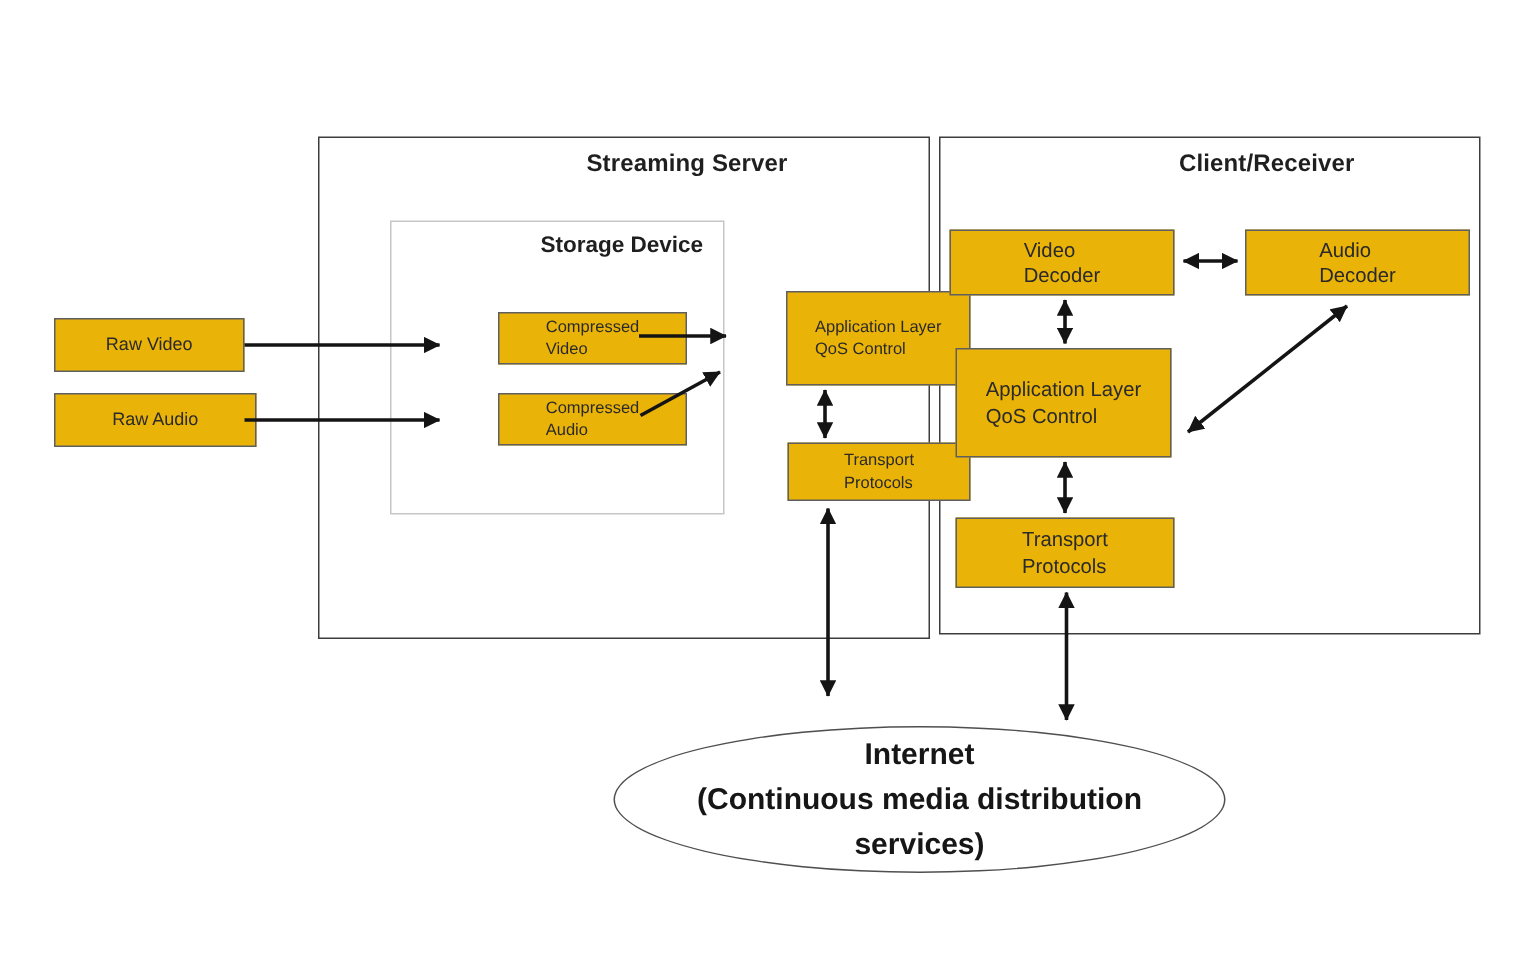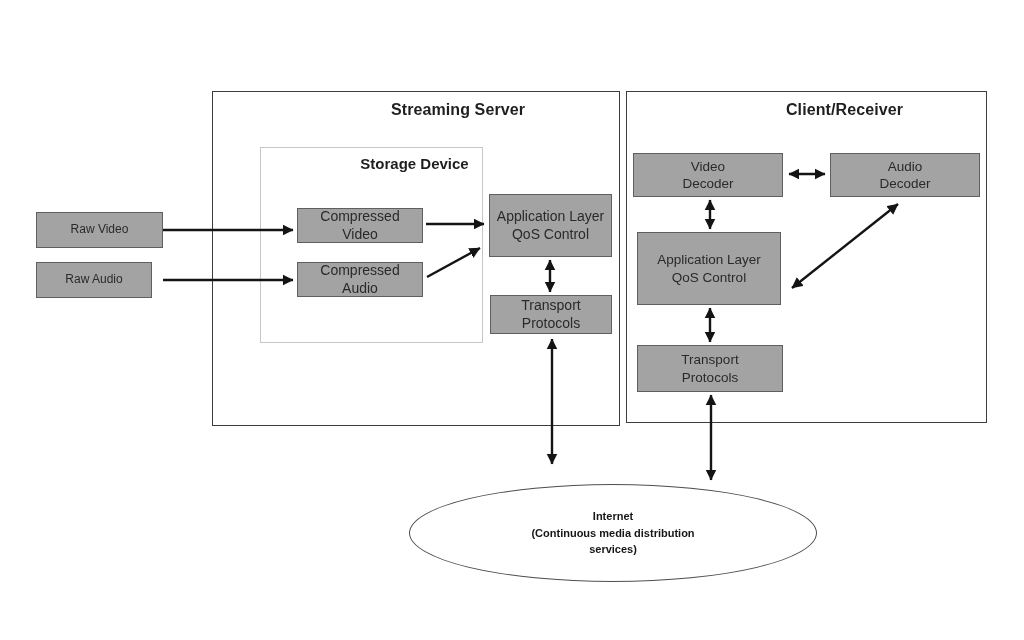--- a/index.html
+++ b/index.html
@@ -11,26 +11,26 @@
     position: relative;
     width: 1024px;
     height: 640px;
     background: #ffffff;
     font-family: "Liberation Sans", sans-serif;
     color: #1b1b1b;
     overflow: hidden;
   }
   .box {
     position: absolute;
-    background: #a3a3a3;
+    background: #eab308;
     border: 1.5px solid #5f5f5f;
     display: flex;
     align-items: center;
     justify-content: center;
-    text-align: center;
+    text-align: left;
     white-space: pre-line;
     line-height: 1.28;
     color: #2a2a2a;
     box-sizing: border-box;
   }
   .outer {
     position: absolute;
     background: transparent;
     border: 1.5px solid #3d3d3d;
     box-sizing: border-box;
@@ -50,39 +50,39 @@
     letter-spacing: 0.1px;
   }
   .storage-title {
     position: absolute;
     text-align: center;
     font-weight: bold;
     font-size: 15px;
     color: #1f1f1f;
     margin-left: 43px;
   }
-  .small-text  { font-size: 14px; }
+  .small-text  { font-size: 11px; margin-left: 35px; }
   .mid-text    { font-size: 12px; }
   .client-text { font-size: 13.5px; }
   .ellipse {
     position: absolute;
     left: 409px; top: 484px;
     width: 408px; height: 98px;
     border: 1.5px solid #4f4f4f;
     border-radius: 50%;
     background: #ffffff;
     display: flex;
     align-items: center;
     justify-content: center;
     text-align: center;
     box-sizing: border-box;
   }
   .ellipse-label {
     font-weight: bold;
-    font-size: 11px;
+    font-size: 20px;
     line-height: 1.5;
     white-space: pre-line;
     color: #161616;
   }
   #arrows {
     position: absolute;
     left: 0; top: 0;
     width: 1024px; height: 640px;
     pointer-events: none;
   }
@@ -99,21 +99,21 @@
   <div class="outer" style="left:212px; top:91px; width:408px; height:335px;"></div>
   <div class="section-title" style="left:212px; top:101px; width:408px;margin-left:42px;">Streaming Server</div>
 
   <div class="outer" style="left:626px; top:91px; width:361px; height:332px;"></div>
   <div class="section-title" style="left:626px; top:101px; width:437px;">Client/Receiver</div>
 
   <div class="storage" style="left:260px; top:147px; width:223px; height:196px;"></div>
   <div class="storage-title" style="left:260px; top:155px; width:223px;">Storage Device</div>
 
   <div class="box mid-text" style="left:36px; top:212px; width:127px; height:36px;">Raw Video</div>
-  <div class="box mid-text" style="left:36px; top:262px; width:116px; height:36px;">Raw Audio</div>
+  <div class="box mid-text" style="left:36px; top:262px; width:135px; height:36px;">Raw Audio</div>
 
   <div class="box small-text" style="left:297px; top:208px; width:126px; height:35px;">Compressed
 Video</div>
   <div class="box small-text" style="left:297px; top:262px; width:126px; height:35px;">Compressed
 Audio</div>
 
   <div class="box small-text" style="left:489px; top:194px; width:123px; height:63px;">Application Layer
 QoS Control</div>
   <div class="box small-text" style="left:490px; top:295px; width:122px; height:39px;">Transport
 Protocols</div>

